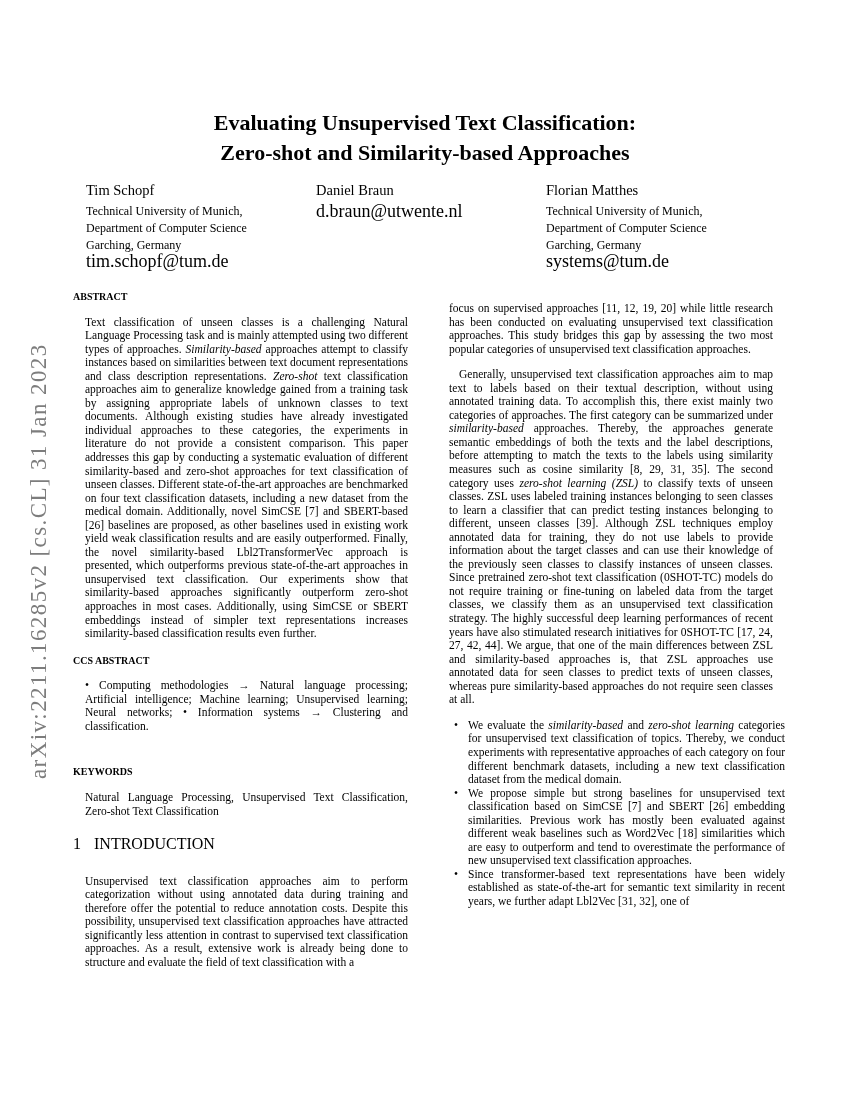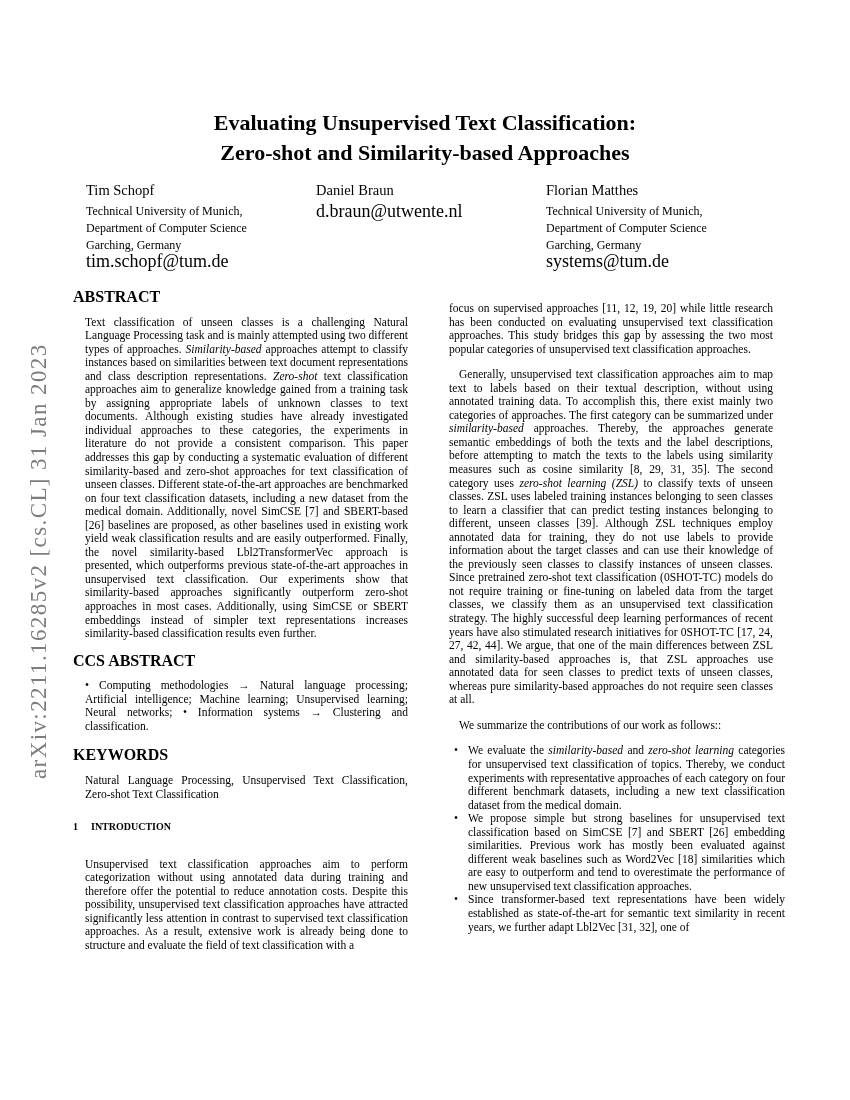--- a/index.html
+++ b/index.html
@@ -62,30 +62,30 @@
     top: 290px;
     width: 347px;
     font-size: 11.5px;
     line-height: 13.55px;
     text-align: justify;
   }
   .col-left  { left: 73px; }
   .col-right { left: 437px; width: 348px; }
 
   .sec-head {
-    font-size: 16px;
+    font-size: 10px;
     font-weight: 700;
     text-align: left;
     margin: 0 0 6px 0;
   }
   .sec-head.mt1 { margin-top: 13px; }
-  .sec-head.mt2 { margin-top: 15px; }
+  .sec-head.mt2 { margin-top: 32px; }
   .num-head {
-    font-size: 10px;
-    font-weight: 700;
+    font-size: 16px;
+    font-weight: 400;
     text-align: left;
     margin: 19px 0 24px 0;
   }
   .num-head .sec-num { margin-right: 13px; }
 
   p { margin: 12px; }
   .indent { text-indent: 10px; }
 
   .run-i { font-style: italic; }
   .run-b { font-weight: 400; }
@@ -140,21 +140,20 @@
 
     <div class="num-head">
       <span class="sec-num">1</span><span>INTRODUCTION</span>
     </div>
     <p>Unsupervised text classification approaches aim to perform categorization without using annotated data during training and therefore offer the potential to reduce annotation costs. Despite this possibility, unsupervised text classification approaches have attracted significantly less attention in contrast to supervised text classification approaches. As a result, extensive work is already being done to structure and evaluate the field of text classification with a</p>
   </div>
 
   <div class="col col-right">
     <p>focus on supervised approaches [11, 12, 19, 20] while little research has been conducted on evaluating unsupervised text classification approaches. This study bridges this gap by assessing the two most popular categories of unsupervised text classification approaches.</p>
     <p class="indent"><span>Generally, unsupervised text classification approaches aim to map text to labels based on their textual description, without using annotated training data. To accomplish this, there exist mainly two categories of approaches. The first category can be summarized under </span><span class="run-i">similarity-based</span><span> approaches. Thereby, the approaches generate semantic embeddings of both the texts and the label descriptions, before attempting to match the texts to the labels using similarity measures such as cosine similarity [8, 29, 31, 35]. The second category uses </span><span class="run-i">zero-shot learning (ZSL)</span><span> to classify texts of unseen classes. ZSL uses labeled training instances belonging to seen classes to learn a classifier that can predict testing instances belonging to different, unseen classes [39]. Although ZSL techniques employ annotated data for training, they do not use labels to provide information about the target classes and can use their knowledge of the previously seen classes to classify instances of unseen classes. Since pretrained zero-shot text classification (0SHOT-TC) models do not require training or fine-tuning on labeled data from the target classes, we classify them as an unsupervised text classification strategy. The highly successful deep learning performances of recent years have also stimulated research initiatives for 0SHOT-TC [17, 24, 27, 42, 44]. We argue, that one of the main differences between ZSL and similarity-based approaches is, that ZSL approaches use annotated data for seen classes to predict texts of unseen classes, whereas pure similarity-based approaches do not require seen classes at all.</span></p>
-    <p class="indent">We summarize the contributions of our work as follows::</p>
 
     <div class="bullets">
       <div class="bullet">
         <span class="marker">•</span>
         <div class="btext"><span>We evaluate the </span><span class="run-i">similarity-based</span><span> and </span><span class="run-i">zero-shot learning</span><span> categories for unsupervised text classification of topics. Thereby, we conduct experiments with representative approaches of each category on four different benchmark datasets, including a new text classification dataset from the medical domain.</span></div>
       </div>
       <div class="bullet">
         <span class="marker">•</span>
         <div class="btext"><span>We propose simple but strong baselines for unsupervised text classification based on SimCSE [7] and SBERT [26] embedding similarities. Previous work has mostly been evaluated against different weak baselines such as Word2Vec [18] similarities which are easy to outperform and tend to overestimate the performance of new unsupervised text classification approaches.</span></div>
       </div>

